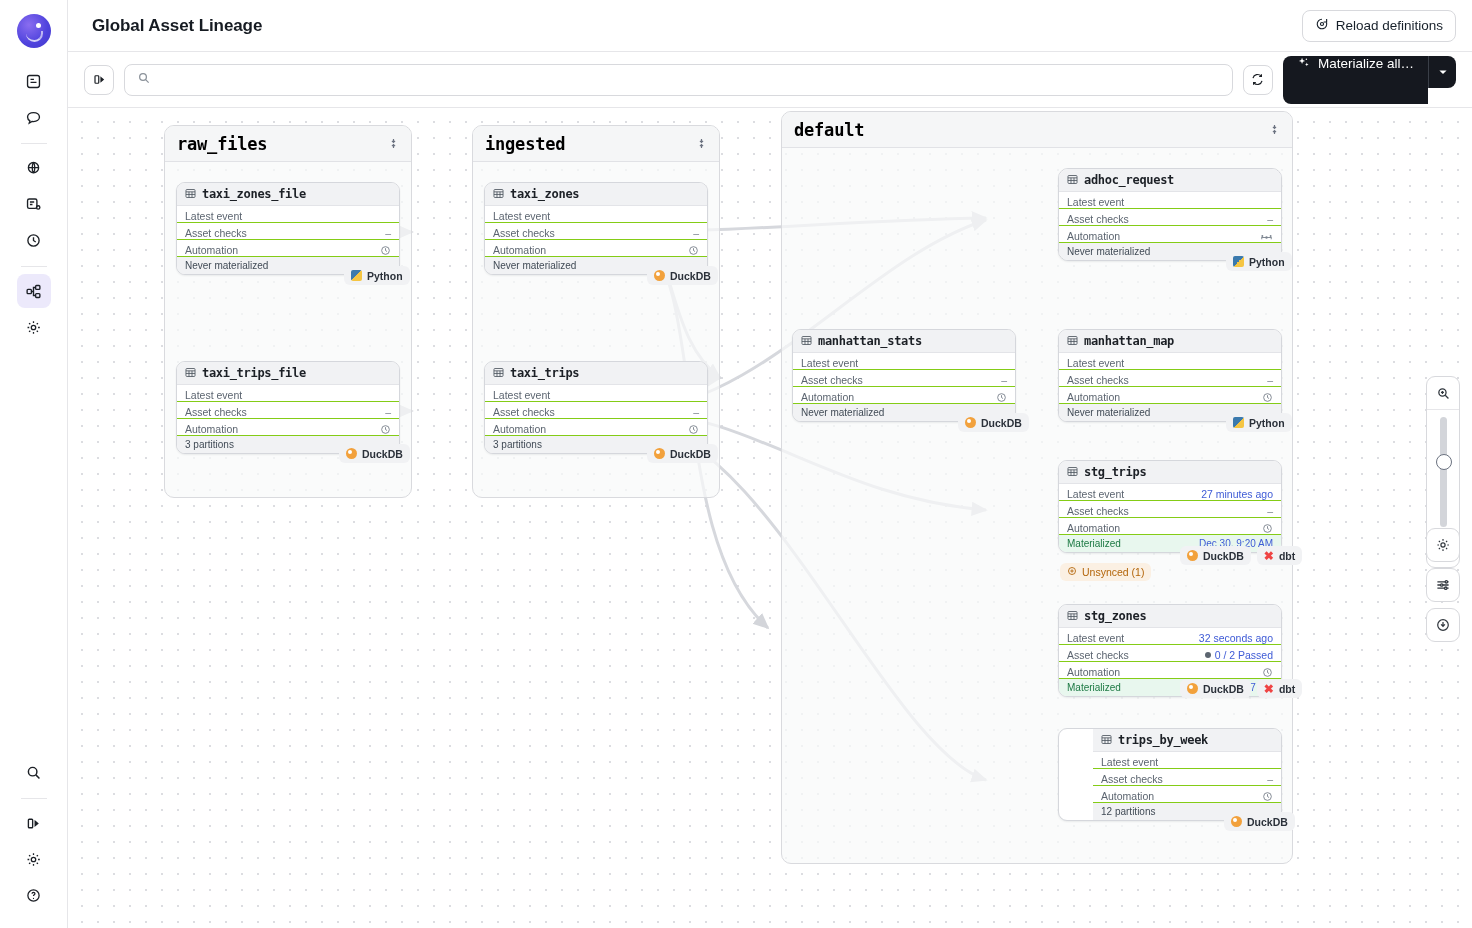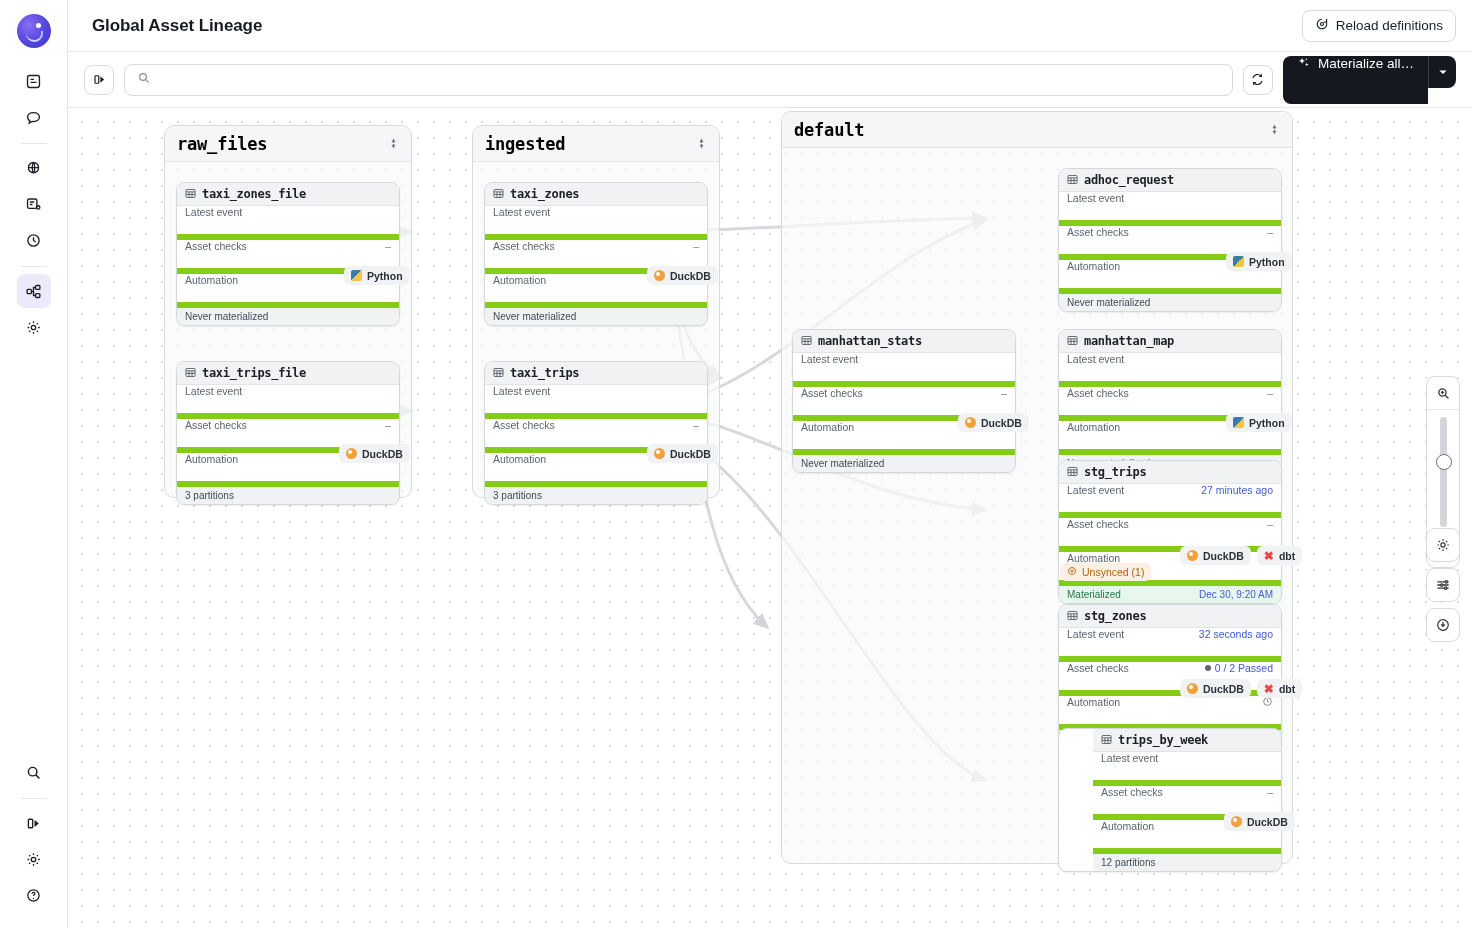--- a/index.html
+++ b/index.html
@@ -120,22 +120,22 @@
   .node-head {
     display: flex; align-items: center; gap: 6px; height: 23px;
     padding: 0 8px; background: #f1f2f4; border-bottom: 1px solid #e3e4e8;
   }
   .node-name {
     font-family: "DejaVu Sans Mono", "Liberation Mono", monospace;
     font-size: 12px; font-weight: 700; color: #1c2026; letter-spacing: -0.3px;
     white-space: nowrap; overflow: hidden; text-overflow: ellipsis;
   }
   .node-row {
-    display: flex; align-items: flex-start; height: 34px; padding: 0 8px;
-    border-bottom: 6px solid #84cc16; font-size: 10.5px; color: #5c6570;
+    display: flex; align-items: flex-end; height: 17px; padding: 0 8px;
+    border-bottom: 1px solid #84cc16; font-size: 10.5px; color: #5c6570;
     background: #fff;
   }
   .node-row .lbl { flex: 1 1 auto; white-space: nowrap; }
   .node-row .val { color: #3f5bd6; font-size: 10.5px; white-space: nowrap; display: flex; align-items: center; gap: 4px; }
   .node-row .val.dash { color: #7d8590; }
   .node-row:last-child { border-bottom: 0; }
   .node-foot {
     display: flex; align-items: center; height: 17px; padding: 0 8px;
     background: #f1f2f4; font-size: 10px; color: #414b56;
   }

